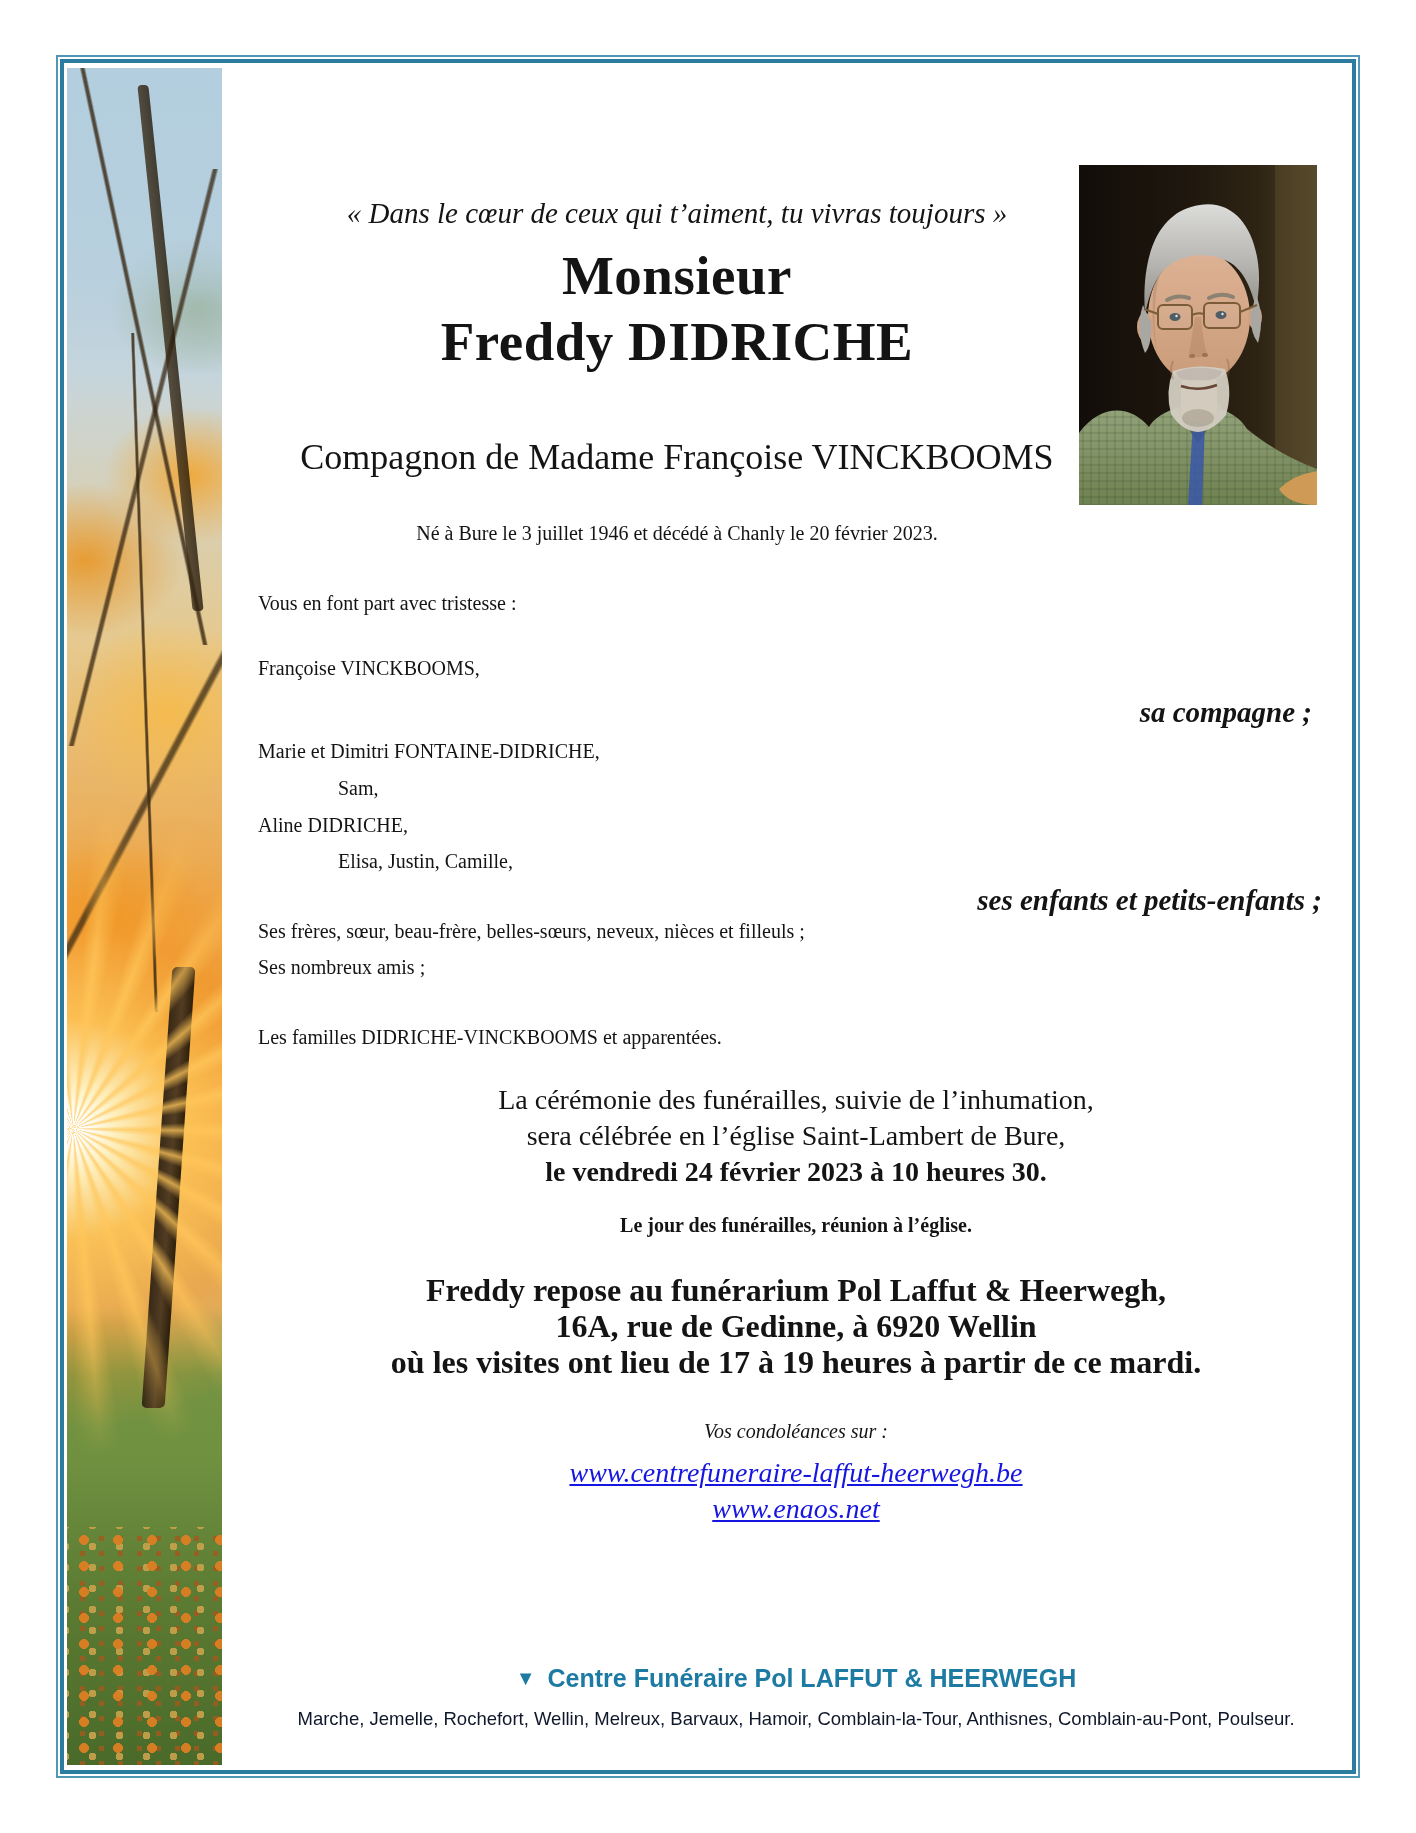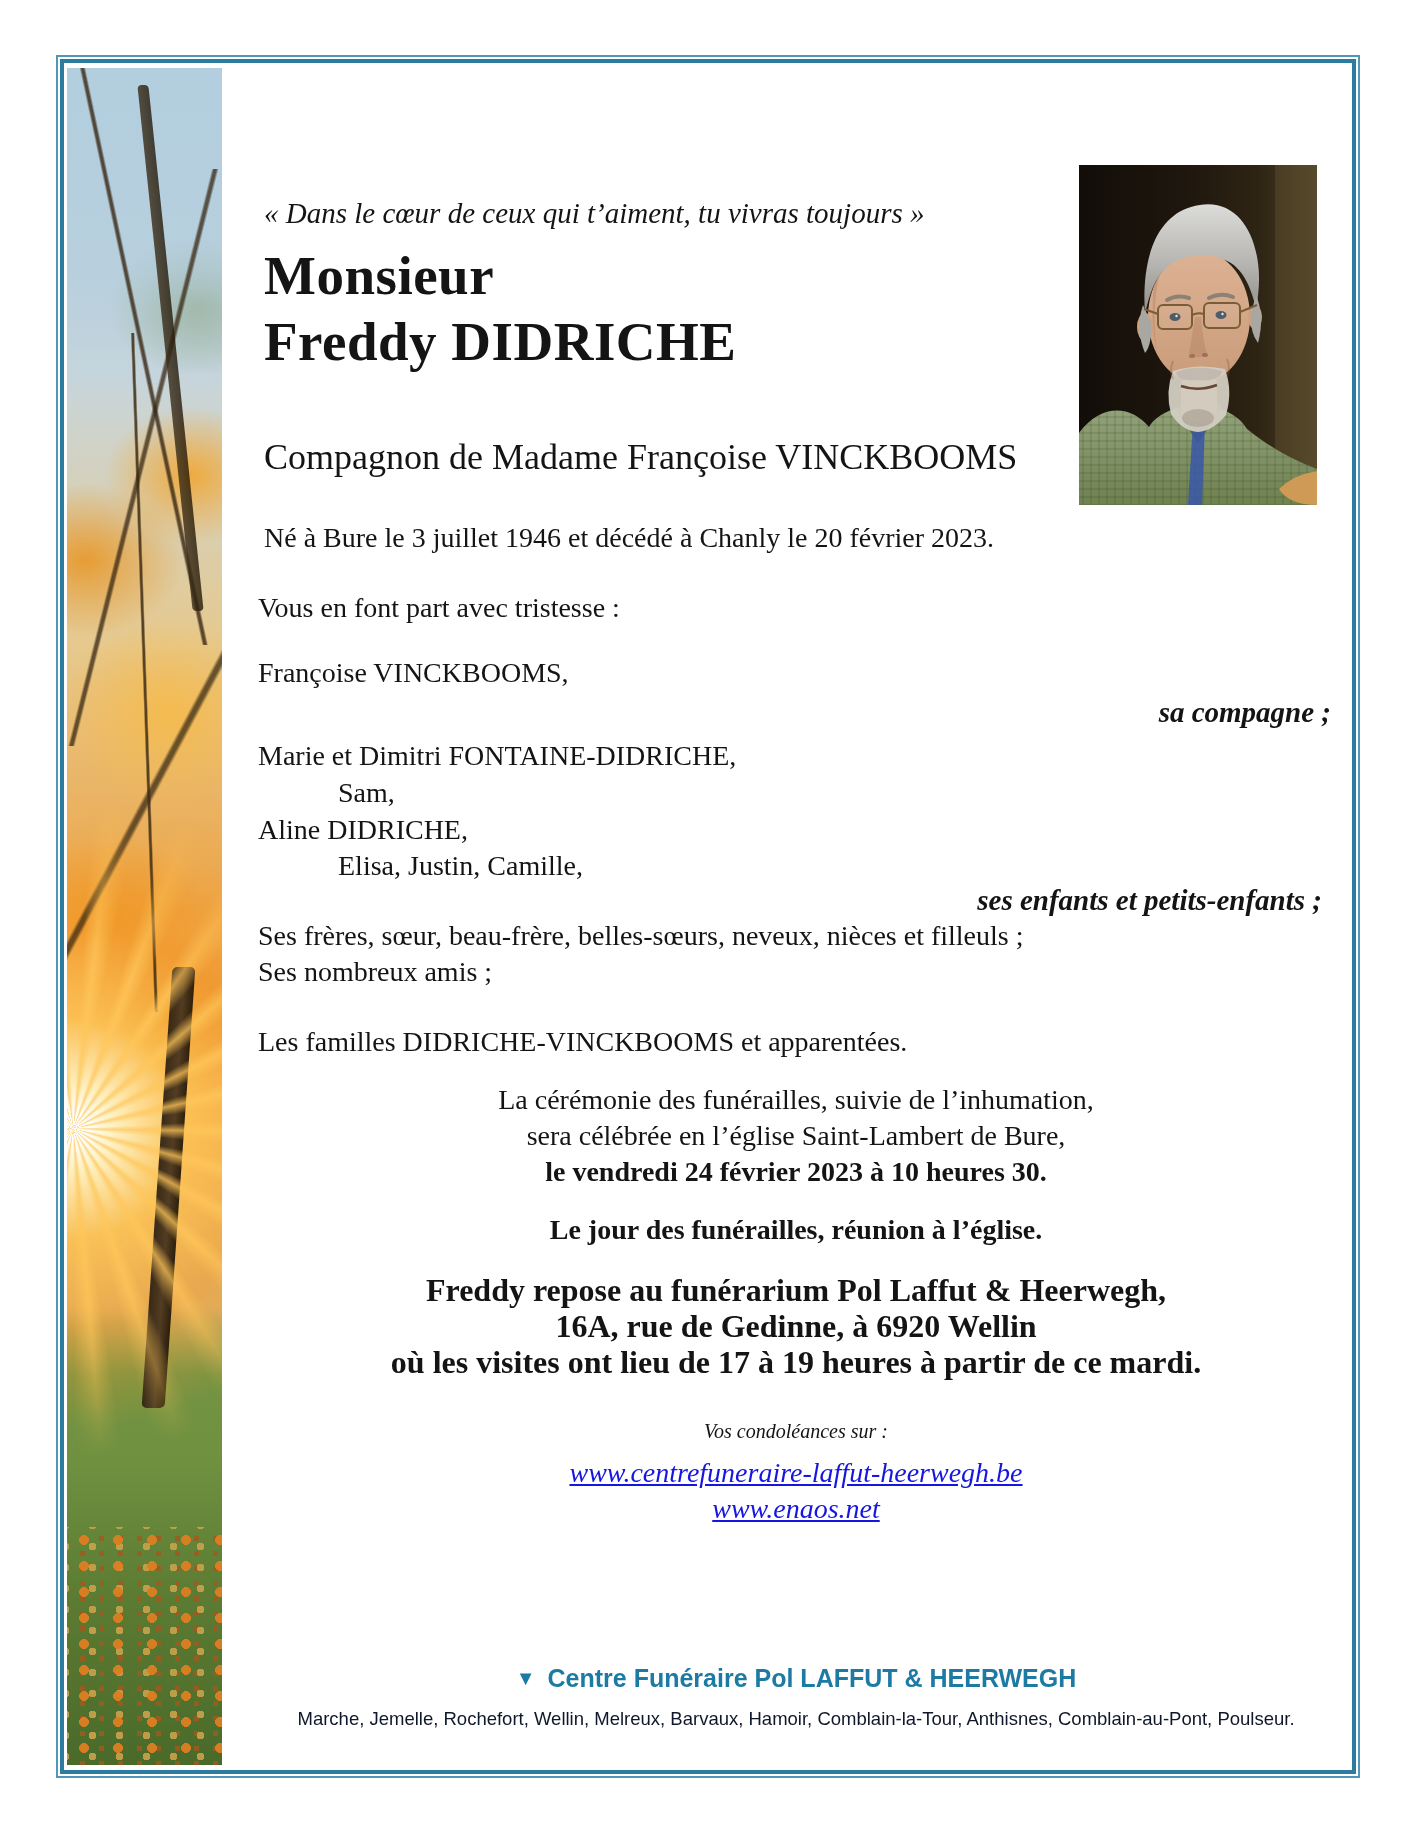--- a/index.html
+++ b/index.html
@@ -50,26 +50,26 @@
   .trunk{position:absolute;left:58%;top:53%;width:15%;height:26%;
     background:linear-gradient(to right,#2f2213,#4a3620 55%,#241808);
     transform:skewX(-4deg);border-radius:5px;opacity:.95;}
   .trunk-upper{position:absolute;left:63%;top:1%;width:7%;height:31%;
     background:linear-gradient(to right,#3a2c18,#241808);transform:skewX(6deg);border-radius:4px;opacity:.8;}
   
   .portrait{position:absolute;left:1079px;top:165px;width:238px;height:340px;}
   .portrait svg{display:block;width:100%;height:100%;}
   
   .abs{position:absolute;}
-  .hdr-center{left:264px;width:814px;}
+  .hdr-center{left:270px;width:814px;text-align:center;}
   .mid-center{left:240px;width:1112px;text-align:center;}
   .quote{font-style:italic;font-size:29px;}
   .civility{font-weight:bold;font-size:55px;line-height:66px;letter-spacing:.5px;}
   .relation{font-size:36px;}
-  .body-t{font-size:28px;white-space:nowrap;}
+  .body-t{font-size:20px;white-space:nowrap;}
   .bold-t{font-weight:bold;}
   .ital-right{font-style:italic;font-weight:bold;font-size:29px;white-space:nowrap;}
   .block-36 div{line-height:36px;}
   .cond-label{font-style:italic;font-size:20px;}
   .link{font-style:italic;font-size:28px;color:#1616e0;text-decoration:underline;display:inline-block;}
   .footer-title{font-family:"Liberation Sans", sans-serif;font-weight:bold;font-size:25px;color:#1c7aa3;}
   .footer-title .tri{font-size:20px;margin-right:12px;vertical-align:2px;}
   .footer-towns{font-family:"Liberation Sans", sans-serif;font-size:18.5px;color:#0f172a;}
   .footer-tel{font-family:"Liberation Sans", sans-serif;font-size:16px;color:#1c7aa3;}
 </style>
@@ -165,21 +165,21 @@
   <div class="abs hdr-center quote" style="top:197px">« Dans le cœur de ceux qui t’aiment, tu vivras toujours »</div>
   <div class="abs hdr-center civility" style="top:243px">
     <div>Monsieur</div>
     <div>Freddy DIDRICHE</div>
   </div>
   <div class="abs hdr-center relation" style="top:436px">Compagnon de Madame Françoise VINCKBOOMS</div>
   <div class="abs hdr-center body-t" style="top:522px">Né à Bure le 3 juillet 1946 et décédé à Chanly le 20 février 2023.</div>
 
   <div class="abs body-t" style="left:258px;top:592px">Vous en font part avec tristesse :</div>
   <div class="abs body-t" style="left:258px;top:657px">Françoise VINCKBOOMS,</div>
-  <div class="abs ital-right" style="right:85px;top:696px">sa compagne ;</div>
+  <div class="abs ital-right" style="right:104px;top:696px">sa compagne ;</div>
 
   <div class="abs body-t" style="left:258px;top:740px">Marie et Dimitri FONTAINE-DIDRICHE,</div>
   <div class="abs body-t" style="left:338px;top:777px">Sam,</div>
   <div class="abs body-t" style="left:258px;top:814px">Aline DIDRICHE,</div>
   <div class="abs body-t" style="left:338px;top:850px">Elisa, Justin, Camille,</div>
   <div class="abs ital-right" style="right:94px;top:884px">ses enfants et petits-enfants ;</div>
 
   <div class="abs body-t" style="left:258px;top:920px">Ses frères, sœur, beau-frère, belles-sœurs, neveux, nièces et filleuls ;</div>
   <div class="abs body-t" style="left:258px;top:956px">Ses nombreux amis ;</div>
   <div class="abs body-t" style="left:258px;top:1026px">Les familles DIDRICHE-VINCKBOOMS et apparentées.</div>

